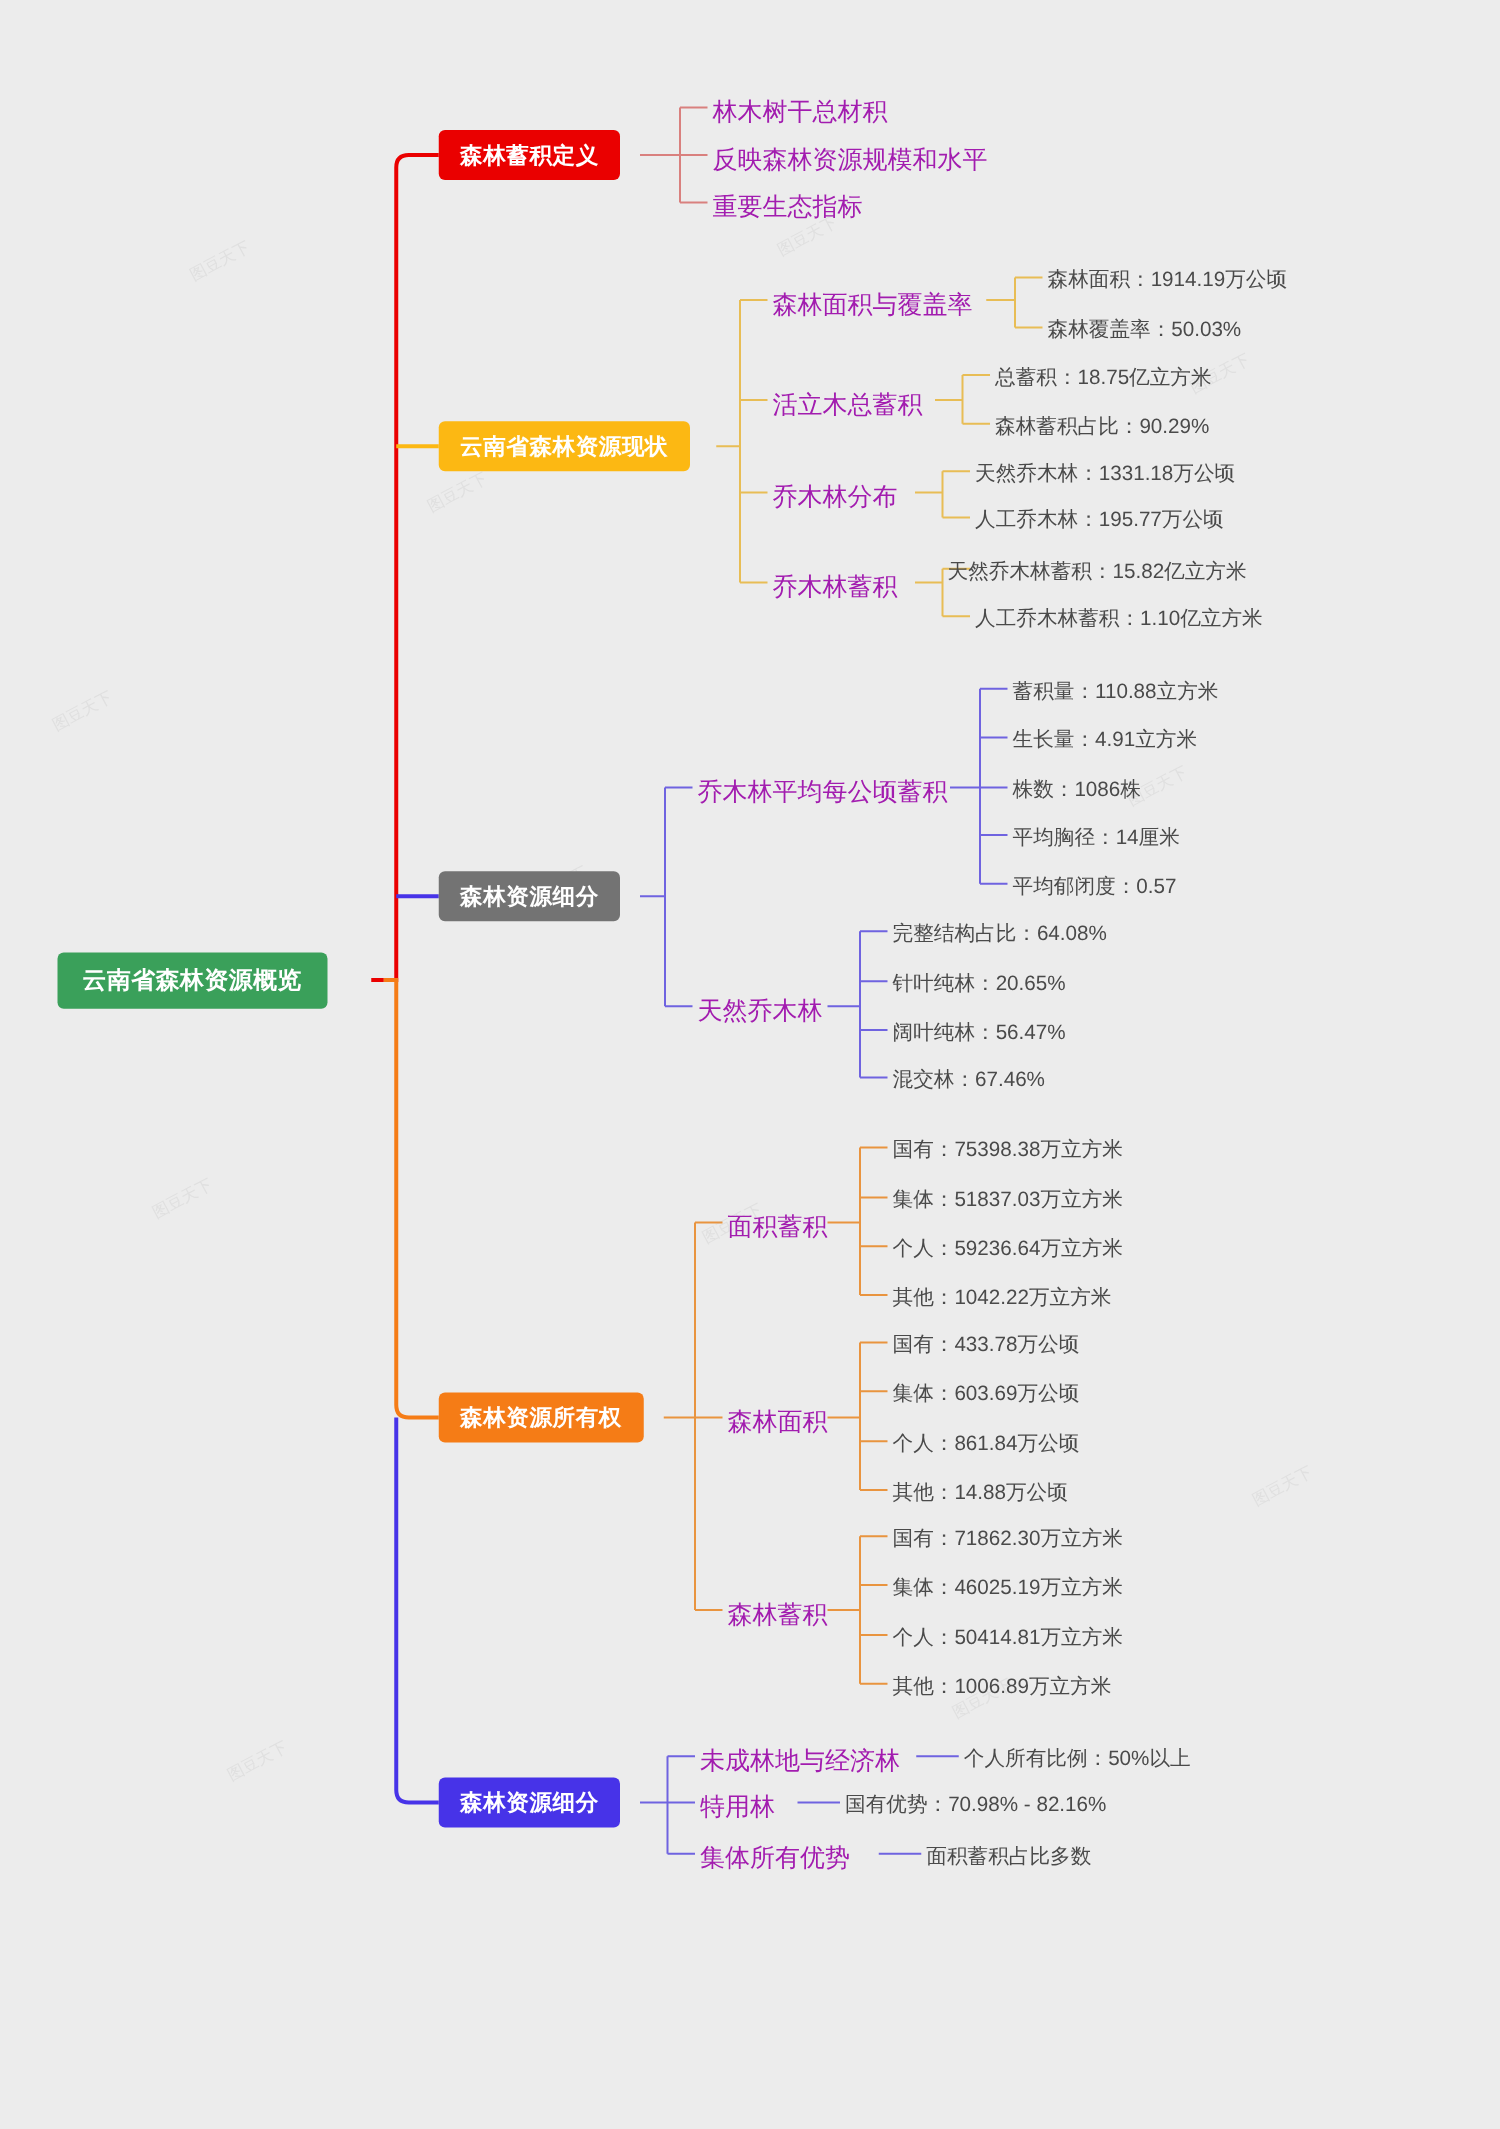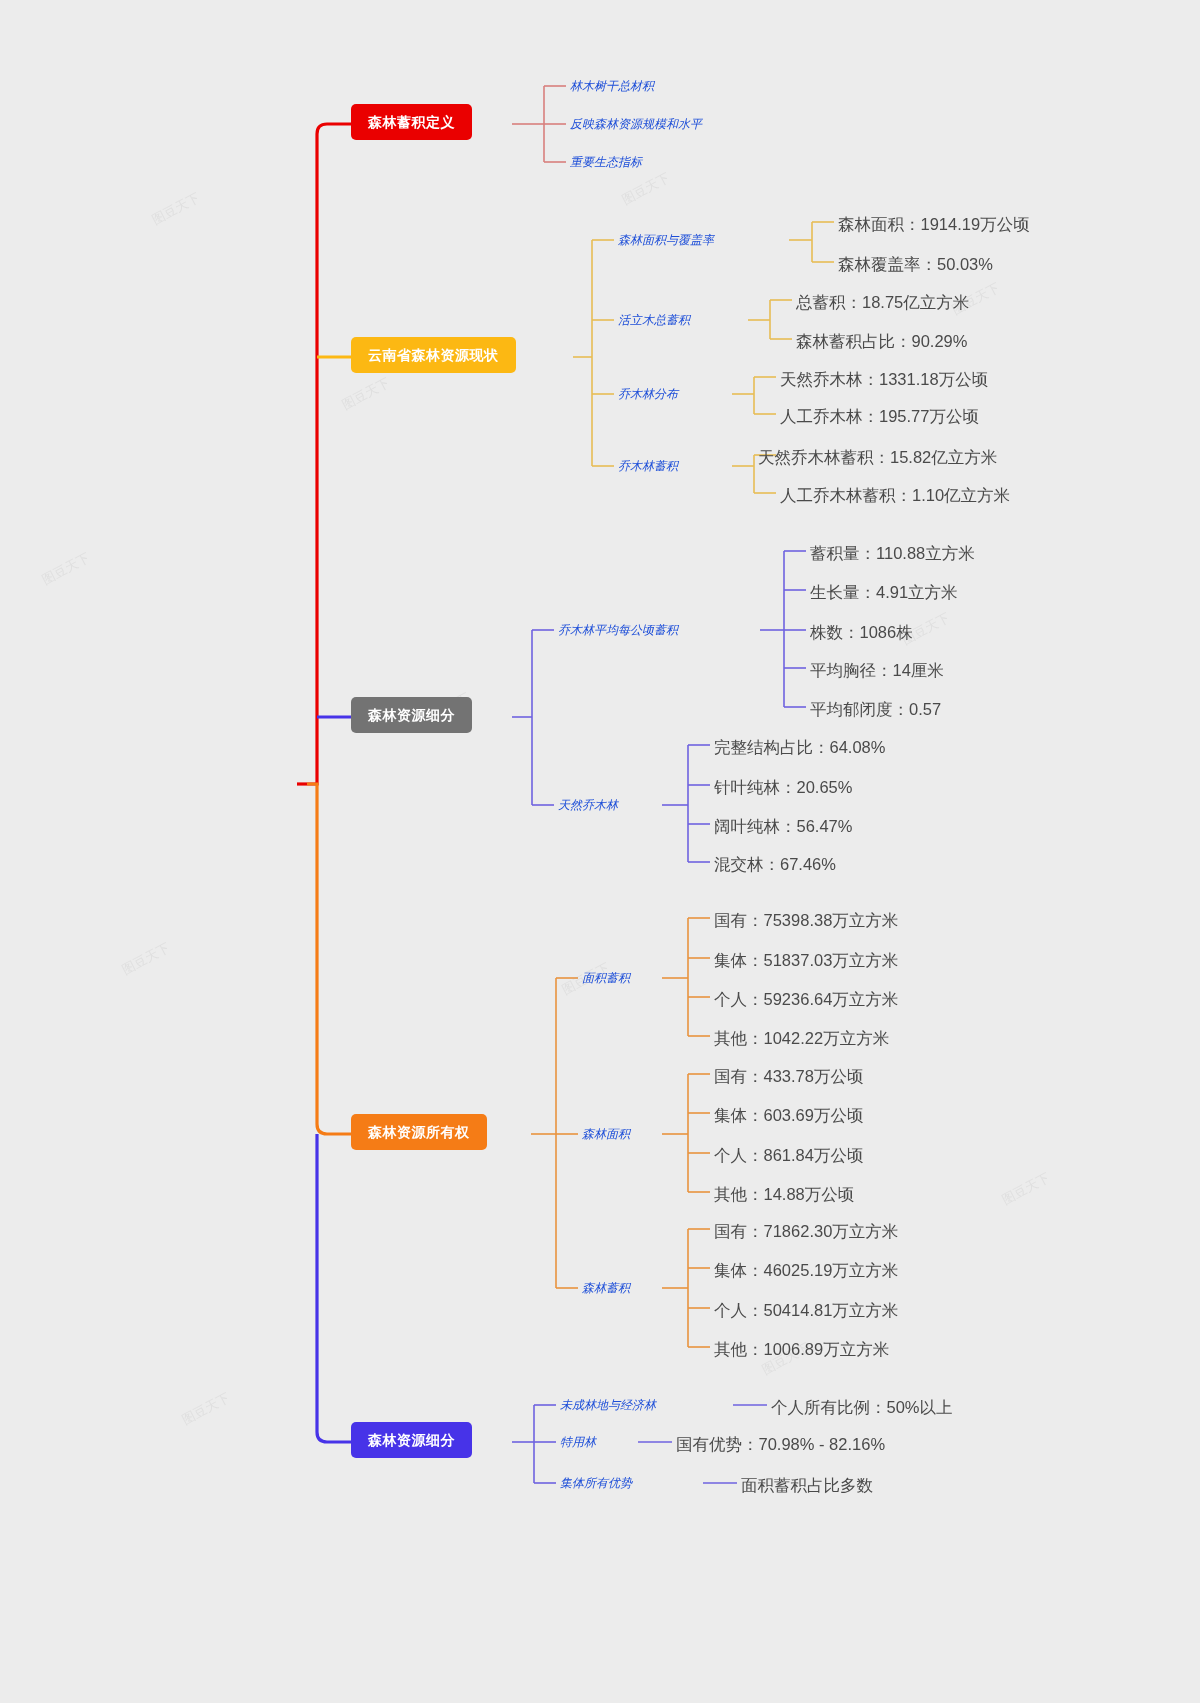--- a/index.html
+++ b/index.html
@@ -33,36 +33,35 @@
     font-weight: bold;
     font-size: 19px;
     padding: 13px 20px;
     border-radius: 5px;
     letter-spacing: 0.5px;
   }
   
   .l1-node {
     color: #ffffff;
     font-weight: bold;
-    font-size: 14px;
+    font-size: 18px;
     padding: 11px 17px;
     border-radius: 5px;
     letter-spacing: 0.5px;
   }
   .l1-red    { background: #ea0000; }
   .l1-yellow { background: #fcb813; }
   .l1-purple { background: #737373; }
   .l1-orange { background: #f57c16; }
   .l1-indigo { background: #4733e8; }
   
   .l2-node {
-    color: #1d4ed8;
-    font-size: 12px;
+    color: #a21caf;
+    font-size: 20px;
     padding: 2px 0;
-    font-style: italic;
   }
   
   .l3-node {
     color: #4a4a4a;
     font-size: 16.5px;
     padding: 2px 0;
   }
   .watermark {
     position: absolute;
     color: rgba(160,160,160,0.16);
@@ -200,20 +199,21 @@
   <div class="watermark" style="left:900px;top:620px;">图豆天下</div>
   <div class="watermark" style="left:420px;top:700px;">图豆天下</div>
   <div class="watermark" style="left:120px;top:950px;">图豆天下</div>
   <div class="watermark" style="left:560px;top:970px;">图豆天下</div>
   <div class="watermark" style="left:1000px;top:1180px;">图豆天下</div>
   <div class="watermark" style="left:180px;top:1400px;">图豆天下</div>
   <div class="watermark" style="left:760px;top:1350px;">图豆天下</div>
   <div class="watermark" style="left:40px;top:560px;">图豆天下</div>
   <div class="watermark" style="left:950px;top:290px;">图豆天下</div>
 
+  <div class="node root-node" style="left:46px; top:762px;">云南省森林资源概览</div>
 
   <div class="node l1-node l1-red" style="left:351px; top:104px;">森林蓄积定义</div>
   <div class="node l2-node" style="left:570px; top:78px;">林木树干总材积</div>
   <div class="node l2-node" style="left:570px; top:116px;">反映森林资源规模和水平</div>
   <div class="node l2-node" style="left:570px; top:154px;">重要生态指标</div>
 
   <div class="node l1-node l1-yellow" style="left:351px; top:337px;">云南省森林资源现状</div>
 
   <div class="node l2-node" style="left:618px; top:232px;">森林面积与覆盖率</div>
   <div class="node l3-node" style="left:838px; top:214px;">森林面积：1914.19万公顷</div>

